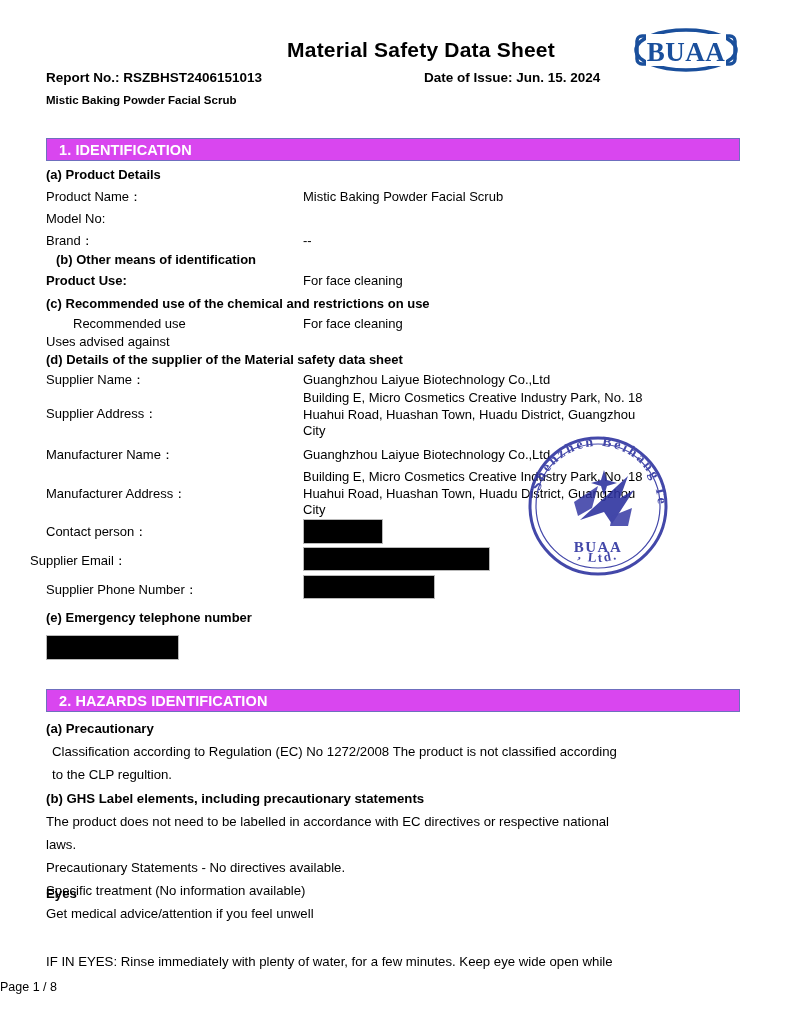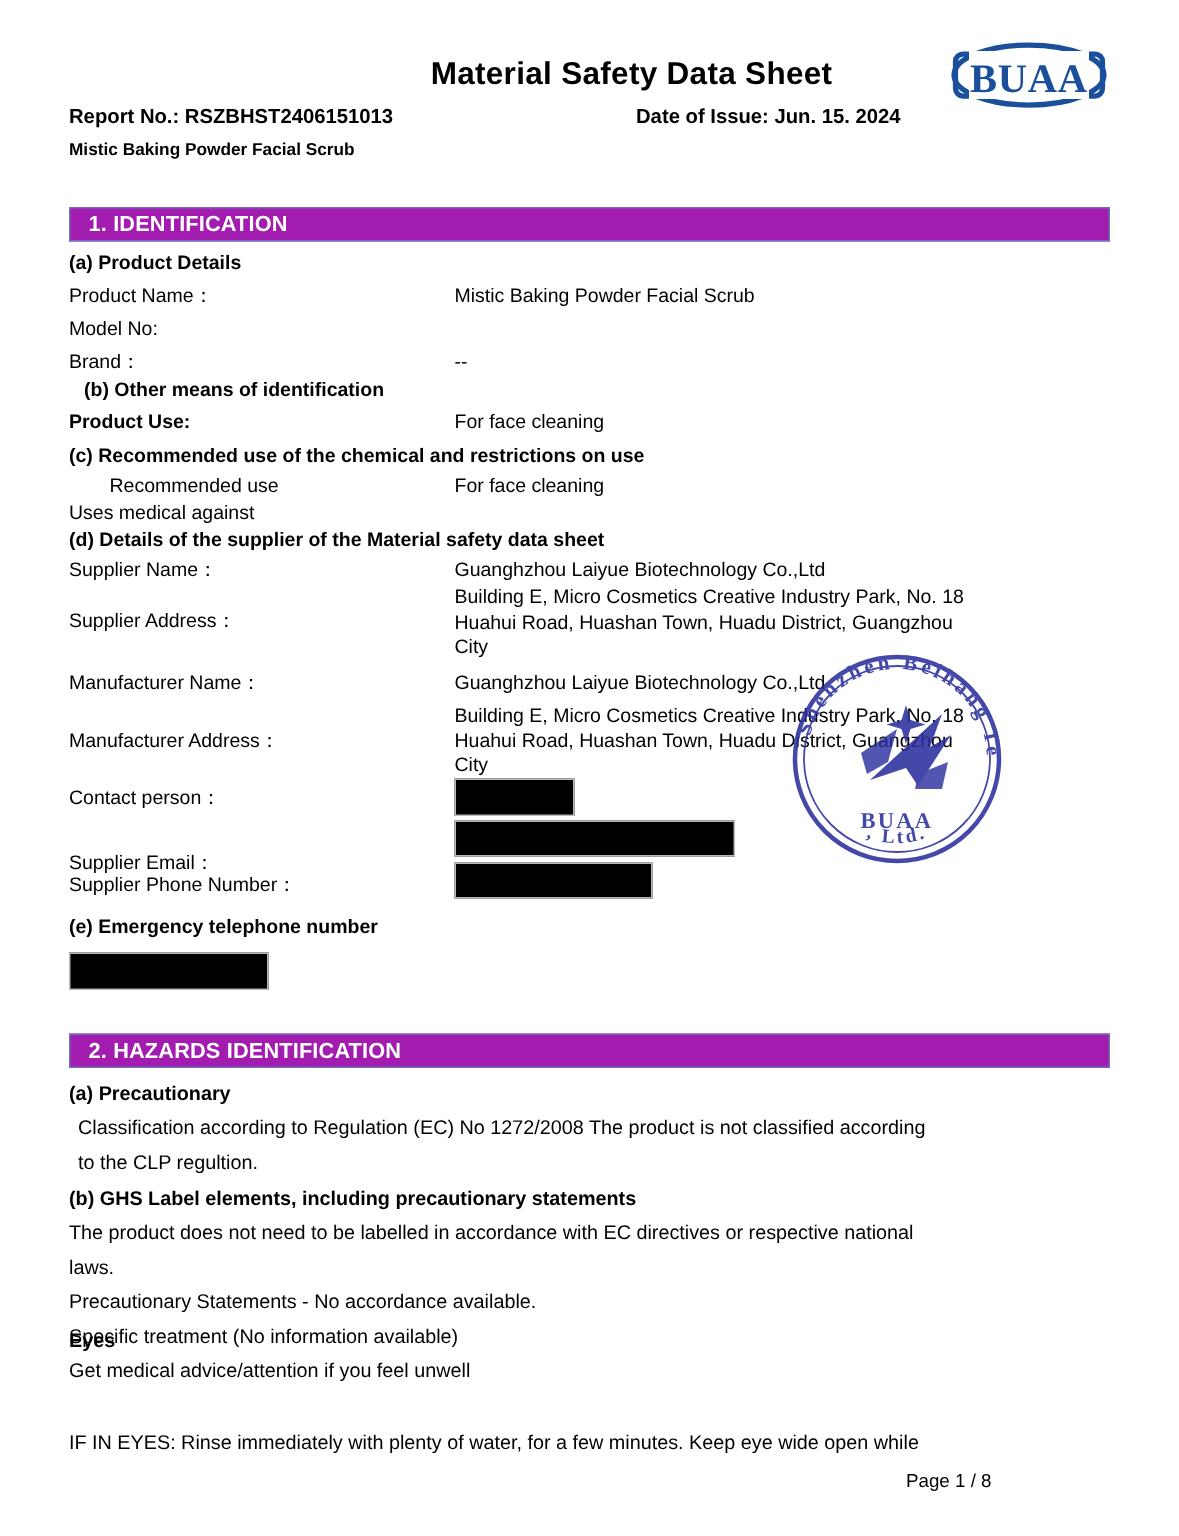--- a/index.html
+++ b/index.html
@@ -61,21 +61,21 @@
     font-size: 11.5px;
     font-weight: bold;
   }
 
   
   .section-bar {
     position: absolute;
     left: 46px;
     width: 694px;
     height: 23px;
-    background: #a21caf;
+    background: #d946ef;
     border: 1px solid #6f6fbe;
     box-sizing: border-box;
   }
   .section-bar .lbl {
     position: absolute;
     left: 12px;
     top: 3px;
     color: #ffffff;
     font-size: 14.5px;
     font-weight: bold;
@@ -127,21 +127,21 @@
     line-height: 23px;
     width: 700px;
   }
   .para.b { font-weight: bold; }
 
   .footer {
     position: absolute;
     left: 0;
     top: 980px;
     width: 661px;
-    text-align: right;
+    text-align: left;
     font-size: 12.5px;
   }
 </style>
 </head>
 <body>
 
 <div id="page">
 
   <div class="doc-title">Material Safety Data Sheet</div>
 
@@ -176,21 +176,21 @@
   <div class="t b" style="left:46px; top:252px;margin-left:10px;">(b) Other means of identification</div>
 
   <div class="t b" style="left:46px; top:273px;">Product Use:</div>
   <div class="t" style="left:303px; top:273px;">For face cleaning</div>
 
   <div class="t b" style="left:46px; top:296px;">(c) Recommended use of the chemical and restrictions on use</div>
 
   <div class="t" style="left:57px; top:316px;margin-left:16px;">Recommended use</div>
   <div class="t" style="left:303px; top:316px;">For face cleaning</div>
 
-  <div class="t" style="left:46px; top:334px;">Uses medical against</div>
+  <div class="t" style="left:46px; top:334px;">Uses advised against</div>
   <div class="t" style="left:303px; top:334px;"></div>
 
   <div class="t b" style="left:46px; top:352px;">(d) Details of the supplier of the Material safety data sheet</div>
 
   <div class="t" style="left:46px; top:372px;">Supplier Name：</div>
   <div class="t" style="left:303px; top:372px;">Guanghzhou Laiyue Biotechnology Co.,Ltd</div>
 
   <div class="t" style="left:46px; top:406px;">Supplier Address：</div>
   <div class="tw" style="left:303px; top:390px;">Building E, Micro Cosmetics Creative Industry Park, No. 18
 Huahui Road, Huashan Town, Huadu District, Guangzhou
@@ -200,21 +200,21 @@
   <div class="t" style="left:303px; top:447px;">Guanghzhou Laiyue Biotechnology Co.,Ltd</div>
 
   <div class="t" style="left:46px; top:486px;">Manufacturer Address：</div>
   <div class="tw" style="left:303px; top:469px;">Building E, Micro Cosmetics Creative Industry Park, No. 18
 Huahui Road, Huashan Town, Huadu District, Guangzhou
 City</div>
 
   <div class="t" style="left:46px; top:524px;">Contact person：</div>
   <div class="redact" style="left:303px; top:519px; width:80px; height:25px;"></div>
 
-  <div class="t" style="left:46px; top:553px;margin-top:14px;">Supplier Email：</div>
+  <div class="t" style="left:30px; top:553px;">Supplier Email：</div>
   <div class="redact" style="left:303px; top:547px; width:187px; height:24px;"></div>
 
   <div class="t" style="left:46px; top:582px;">Supplier Phone Number：</div>
   <div class="redact" style="left:303px; top:575px; width:132px; height:24px;"></div>
 
   <div class="t b" style="left:46px; top:610px;">(e) Emergency telephone number</div>
   <div class="redact" style="left:46px; top:635px; width:133px; height:25px;"></div>
 
   <div class="stamp">
     <svg width="164" height="164" viewBox="0 0 164 164">
@@ -247,21 +247,21 @@
     <span class="lbl">2. HAZARDS IDENTIFICATION</span>
   </div>
 
   <div class="para b" style="left:46px; top:717px;">(a) Precautionary</div>
   <div class="para" style="left:52px; top:740px;">Classification according to Regulation (EC) No 1272/2008 The product is not classified according</div>
   <div class="para" style="left:52px; top:763px;">to the CLP regultion.</div>
 
   <div class="para b" style="left:46px; top:787px;">(b) GHS Label elements, including precautionary statements</div>
   <div class="para" style="left:46px; top:810px;">The product does not need to be labelled in accordance with EC directives or respective national</div>
   <div class="para" style="left:46px; top:833px;">laws.</div>
-  <div class="para" style="left:46px; top:856px;">Precautionary Statements - No accordance available.</div>
+  <div class="para" style="left:46px; top:856px;">Precautionary Statements - No directives available.</div>
   <div class="para" style="left:46px; top:879px;">Specific treatment (No information available)</div>
   <div class="para" style="left:46px; top:902px;">Get medical advice/attention if you feel unwell</div>
 
   <div class="para b" style="left:46px; top:882px;">Eyes</div>
   <div class="para" style="left:46px; top:950px;">IF IN EYES: Rinse immediately with plenty of water, for a few minutes. Keep eye wide open while</div>
 
   <div class="footer">Page 1 / 8</div>
 
 </div>
 

